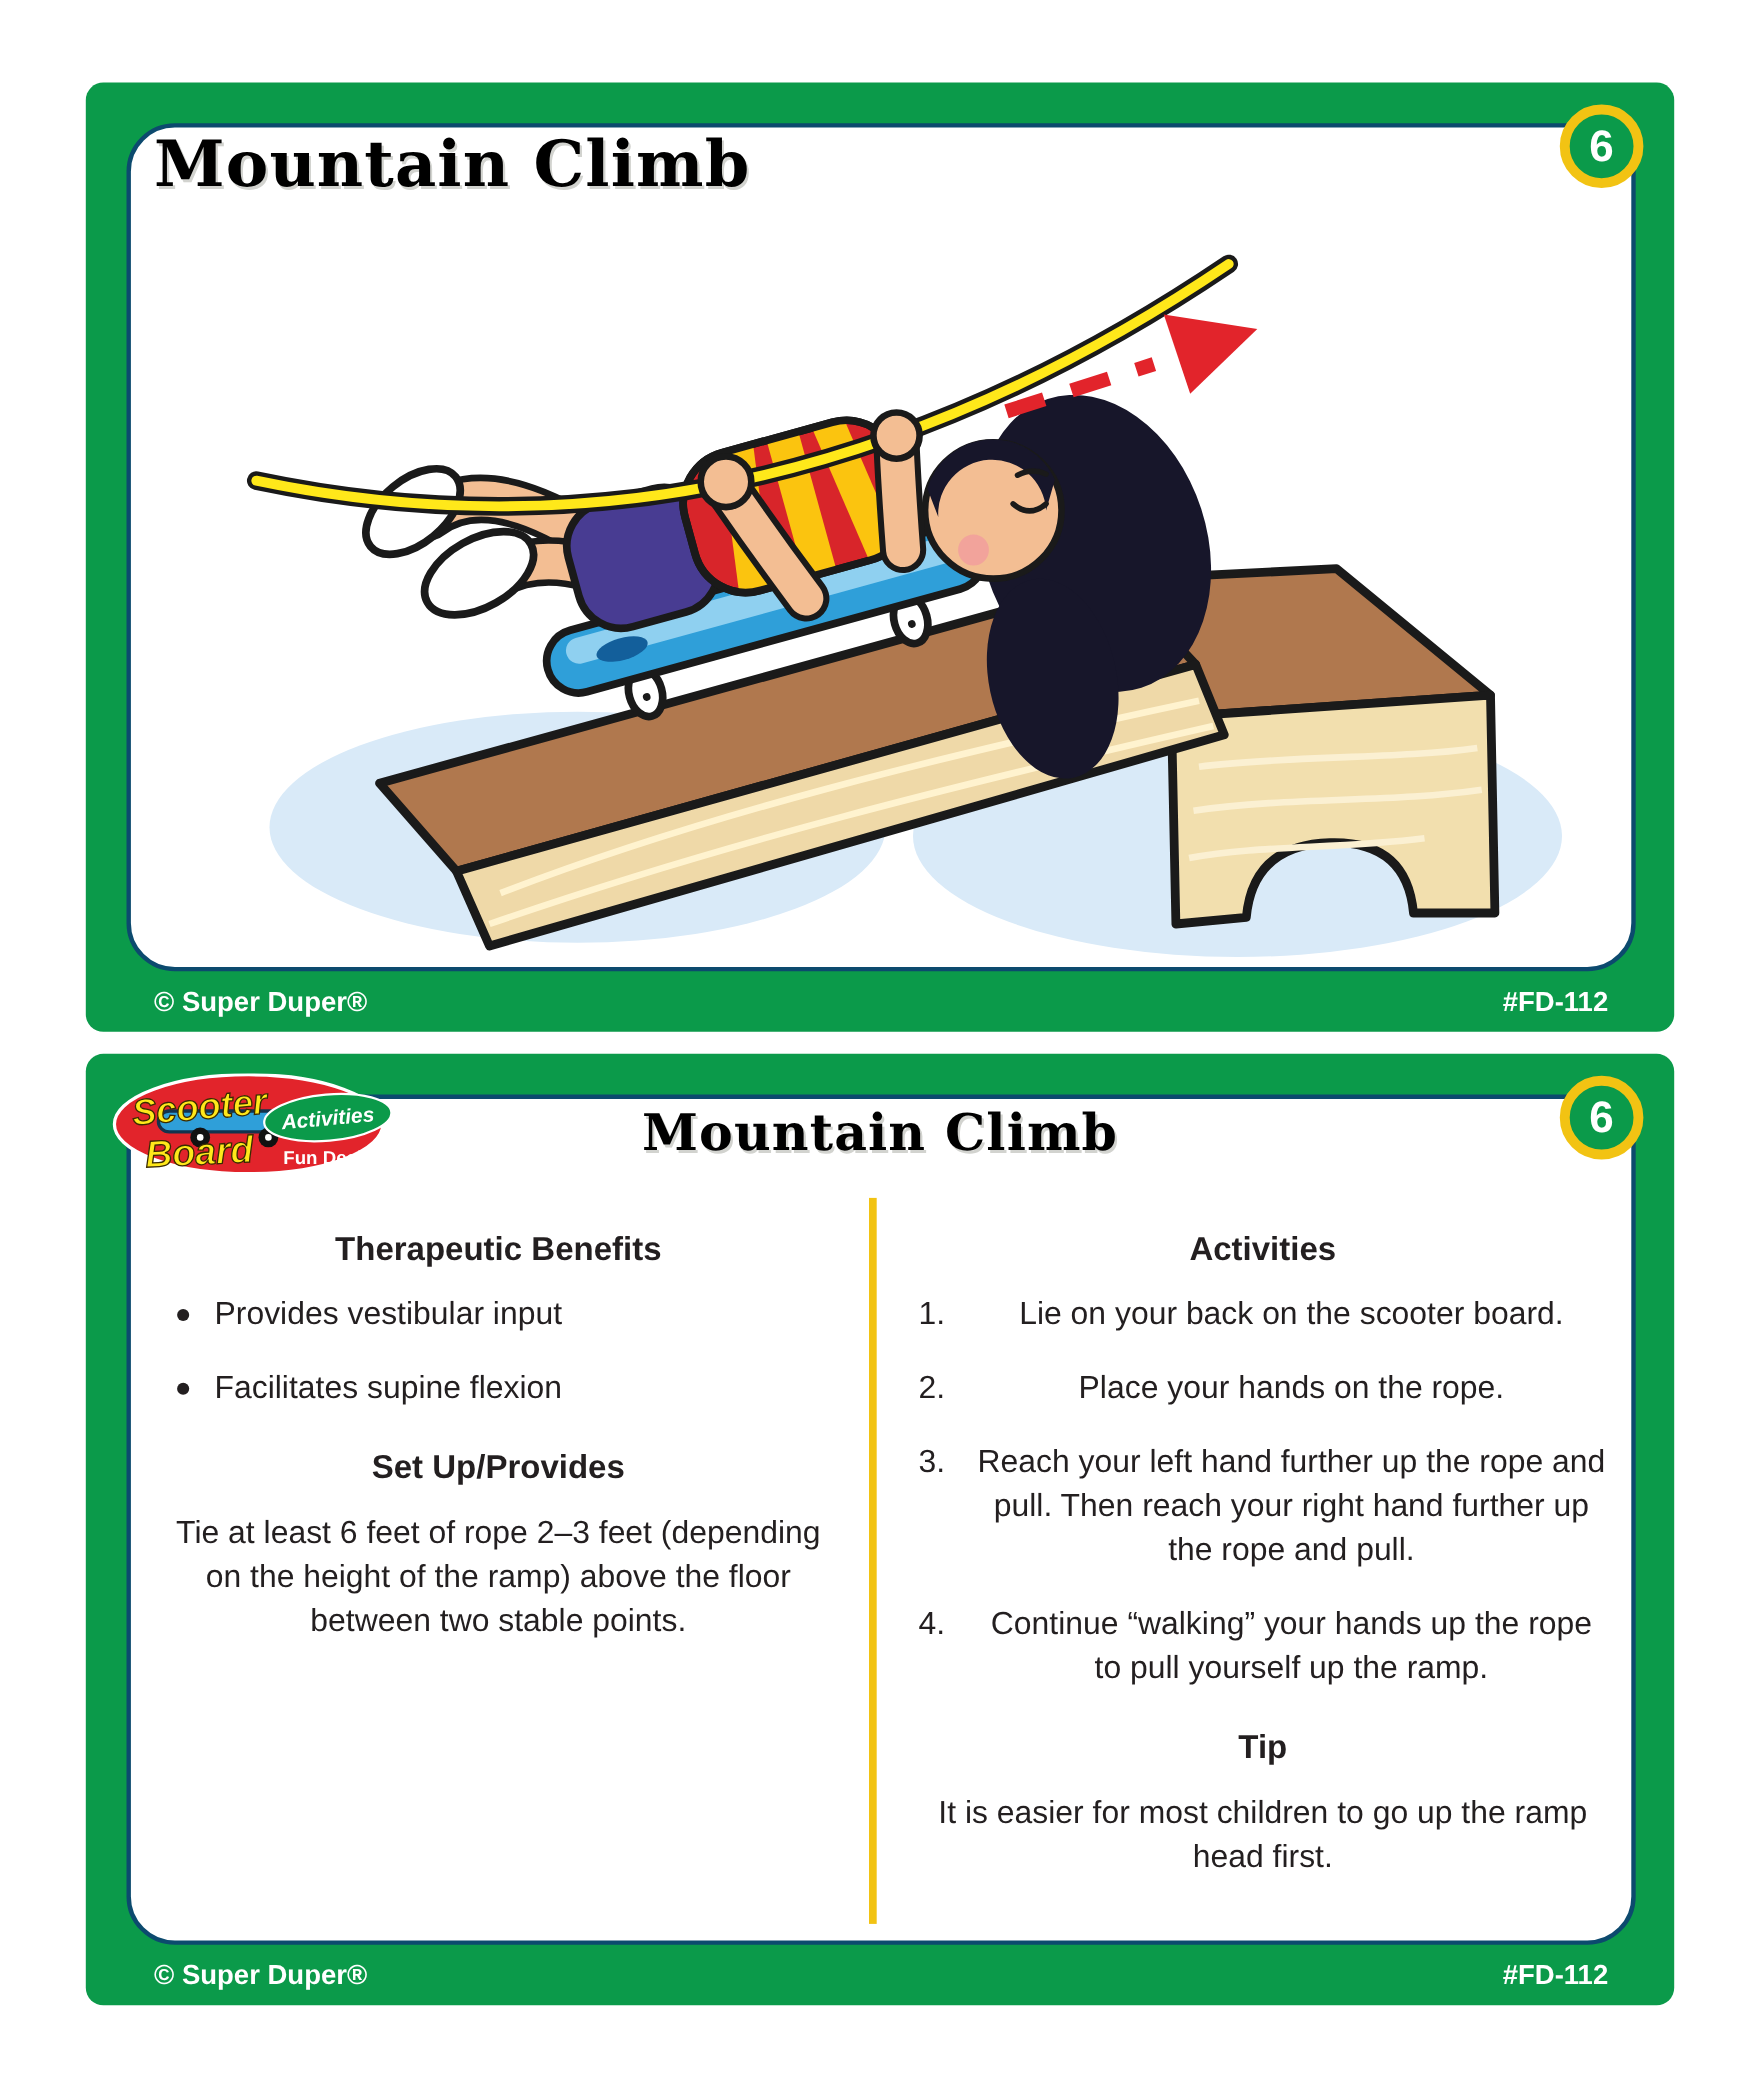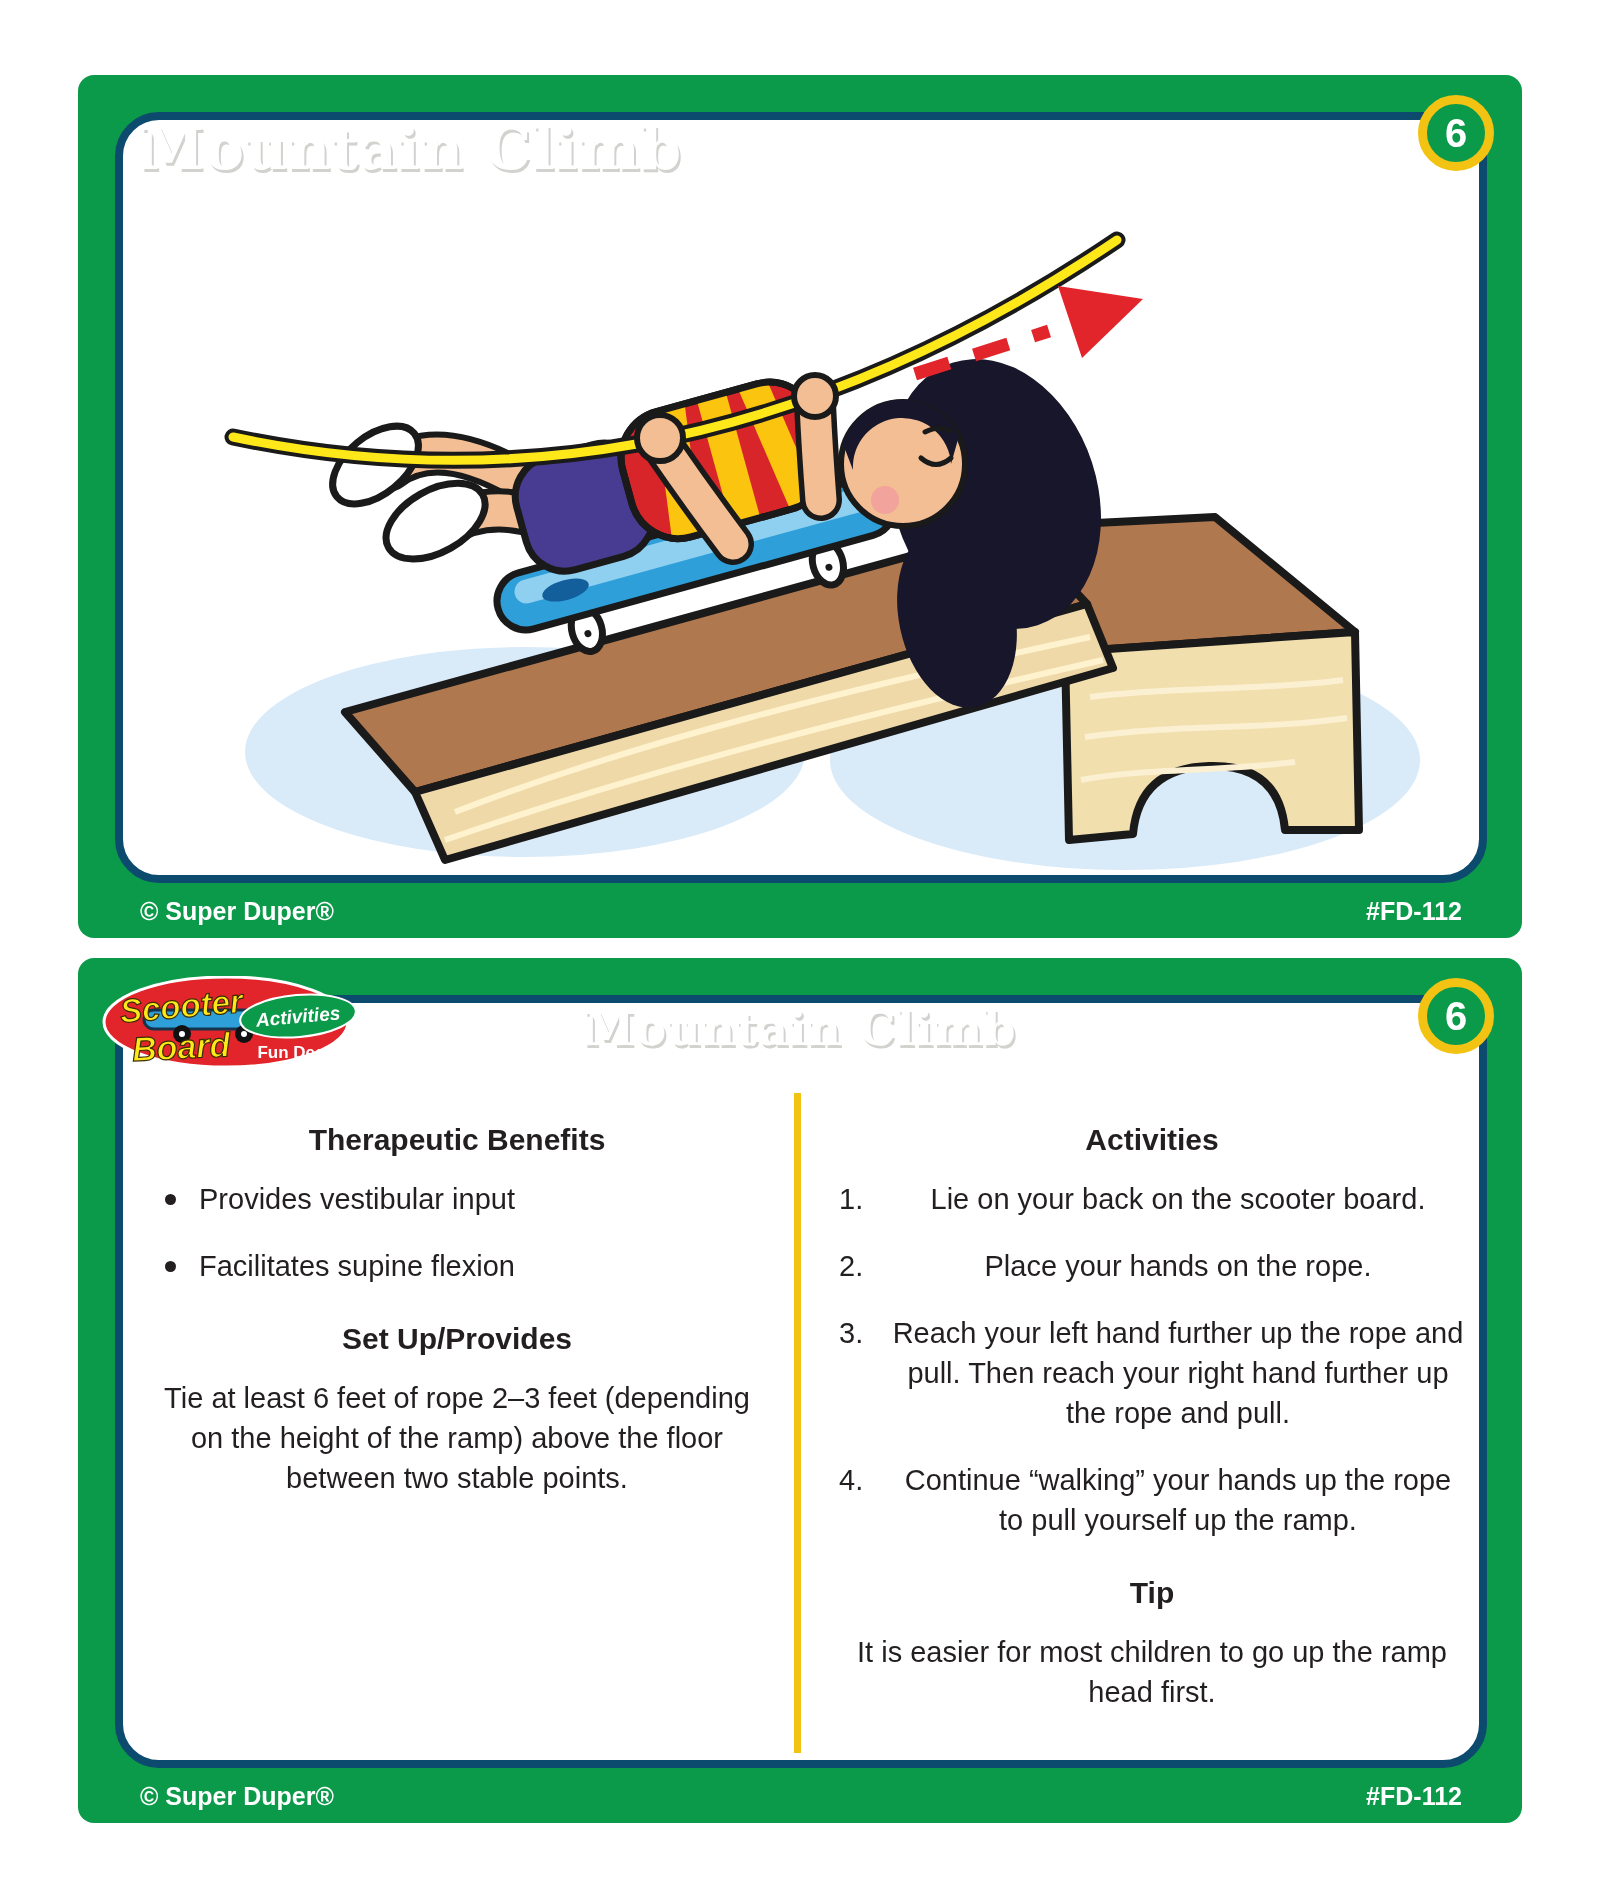--- a/index.html
+++ b/index.html
@@ -1,28 +1,28 @@
 <!DOCTYPE html>
 <html><head>
 <meta charset="utf-8">
 <style>
   html,body{margin:0;padding:0;background:#ffffff;}
   body{width:1600px;height:1900px;position:relative;font-family:"Liberation Sans",sans-serif;color:#231F20;}
   .card{position:absolute;left:78px;width:1444px;background:#0B9A4A;border-radius:16px;}
   .card-top{top:75px;height:863px;}
   .card-bottom{top:958px;height:865px;}
   .card-inner{position:absolute;left:37px;top:37px;right:35px;bottom:55px;background:#ffffff;
-              border:8px solid #0c4a6e;border-radius:44px;}
+              border:4px solid #0c4a6e;border-radius:44px;}
   .badge{position:absolute;top:20px;right:28px;width:58px;height:58px;border-radius:50%;
          background:#0B9A4A;border:9px solid #F2C313;display:flex;align-items:center;justify-content:center;
          z-index:6;}
   .badge span{color:#fff;font-size:40px;font-weight:bold;line-height:1;}
   .foot{position:absolute;bottom:12px;color:#ffffff;font-weight:bold;font-size:25px;z-index:5;}
   .foot-l{left:62px;} .foot-r{right:60px;}
-  .gtitle{font-family:"DejaVu Serif",serif;font-weight:bold;color:#ffffff;margin:0;
+  .gtitle{font-family:"DejaVu Serif",serif;font-weight:bold;color:#000000;margin:0;
           text-shadow:2px 3px 0 #d2d3cf;letter-spacing:1px;}
   .title-front{position:absolute;left:62px;top:40px;font-size:58px;z-index:4;}
   .title-back{position:absolute;left:0;right:0;top:44px;text-align:center;font-size:46px;z-index:4;}
   .illus{position:absolute;left:37px;top:37px;width:1372px;height:771px;z-index:2;}
   .logo{position:absolute;left:24px;top:18px;width:260px;height:96px;z-index:7;}
   .divider{position:absolute;left:671px;top:90px;width:7px;height:660px;background:#F2C313;z-index:3;}
   .col{position:absolute;top:118px;font-size:29px;line-height:40px;z-index:3;}
   .col-left{left:30px;width:608px;}
   .col-right{left:714px;width:630px;}
   .col h3{font-size:30px;line-height:38px;text-align:center;margin:0 0 20px 0;font-weight:bold;}

